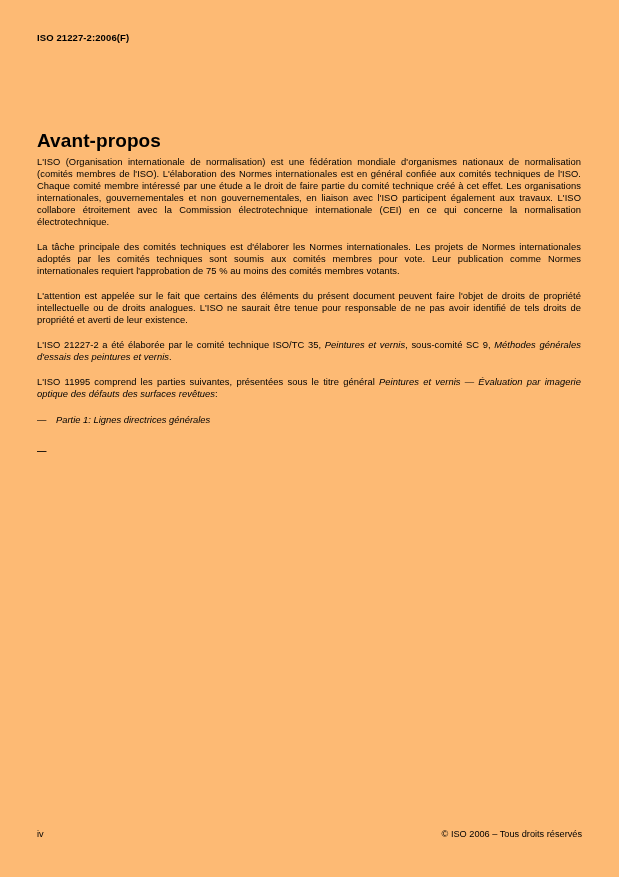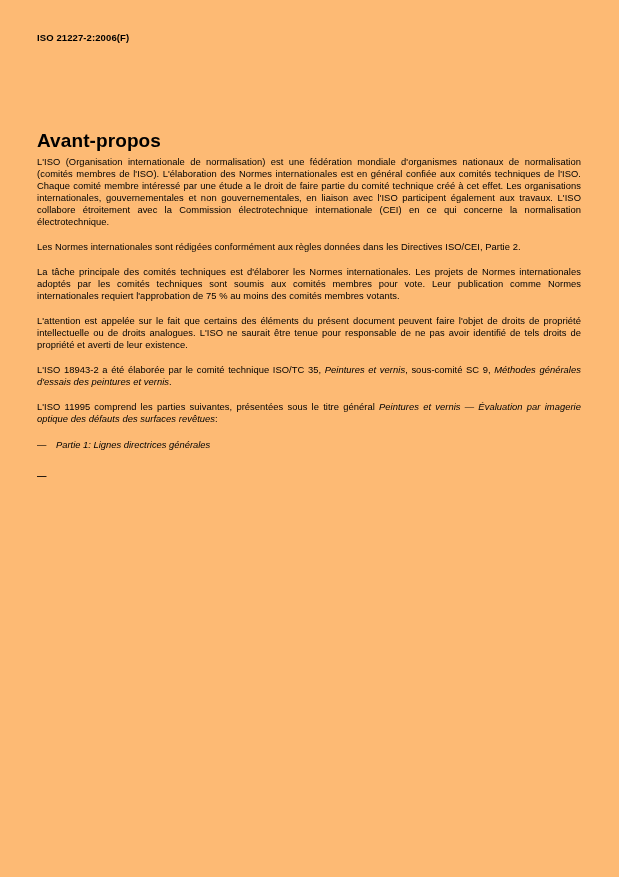--- a/index.html
+++ b/index.html
@@ -110,32 +110,35 @@
 <div class="page">
 
   <div class="doc-header">ISO 21227-2:2006(F)</div>
 
   <div class="content">
 
     <h1 class="section-title">Avant-propos</h1>
 
     <p class="para">L'ISO (Organisation internationale de normalisation) est une fédération mondiale d'organismes nationaux de normalisation (comités membres de l'ISO). L'élaboration des Normes internationales est en général confiée aux comités techniques de l'ISO. Chaque comité membre intéressé par une étude a le droit de faire partie du comité technique créé à cet effet. Les organisations internationales, gouvernementales et non gouvernementales, en liaison avec l'ISO participent également aux travaux. L'ISO collabore étroitement avec la Commission électrotechnique internationale (CEI) en ce qui concerne la normalisation électrotechnique.</p>
 
-    <p class="para">Les Normes internationales sont rédigées conformément aux règles données dans les Directives ISO/CEI, Partie 2.</p>
 
     <p class="para">La tâche principale des comités techniques est d'élaborer les Normes internationales. Les projets de Normes internationales adoptés par les comités techniques sont soumis aux comités membres pour vote. Leur publication comme Normes internationales requiert l'approbation de 75 % au moins des comités membres votants.</p>
 
     <p class="para">L'attention est appelée sur le fait que certains des éléments du présent document peuvent faire l'objet de droits de propriété intellectuelle ou de droits analogues. L'ISO ne saurait être tenue pour responsable de ne pas avoir identifié de tels droits de propriété et averti de leur existence.</p>
 
-    <p class="para"><span>L'ISO 18943-2 a été élaborée par le comité technique ISO/TC 35, </span><i>Peintures et vernis</i><span>, sous-comité SC 9, </span><i>Méthodes générales d'essais des peintures et vernis</i><span>.</span></p>
+    <p class="para"><span>L'ISO 21227-2 a été élaborée par le comité technique ISO/TC 35, </span><i>Peintures et vernis</i><span>, sous-comité SC 9, </span><i>Méthodes générales d'essais des peintures et vernis</i><span>.</span></p>
 
     <p class="para"><span>L'ISO 11995 comprend les parties suivantes, présentées sous le titre général </span><i>Peintures et vernis — Évaluation par imagerie optique des défauts des surfaces revêtues</i><span>:</span></p>
 
     <ul class="parts-list">
       <li><span class="dash">—</span><span>Partie 1: Lignes directrices générales</span></li>
       <li><span class="dash">—</span></li>
       <li><span class="dash">—</span></li>
     </ul>
 
   </div>
 
+  <div class="doc-footer">
+    <span class="folio">iv</span>
+    <span class="copyright">© ISO 2006 – Tous droits réservés</span>
+  </div>
 
 </div>
 
 </body></html>

